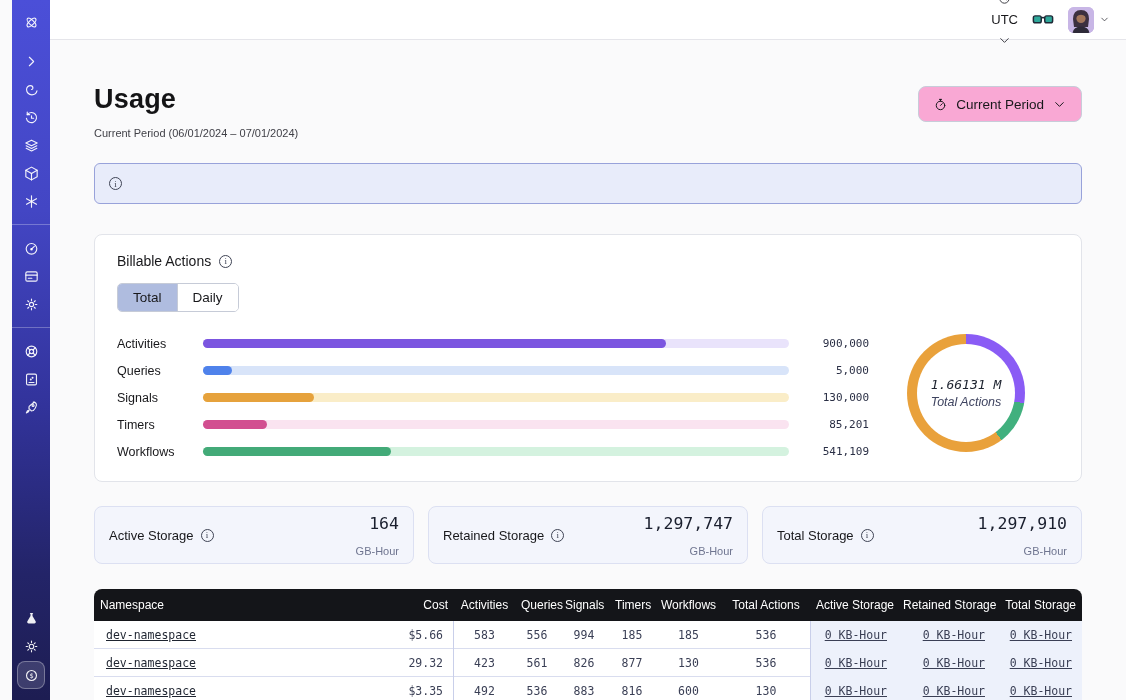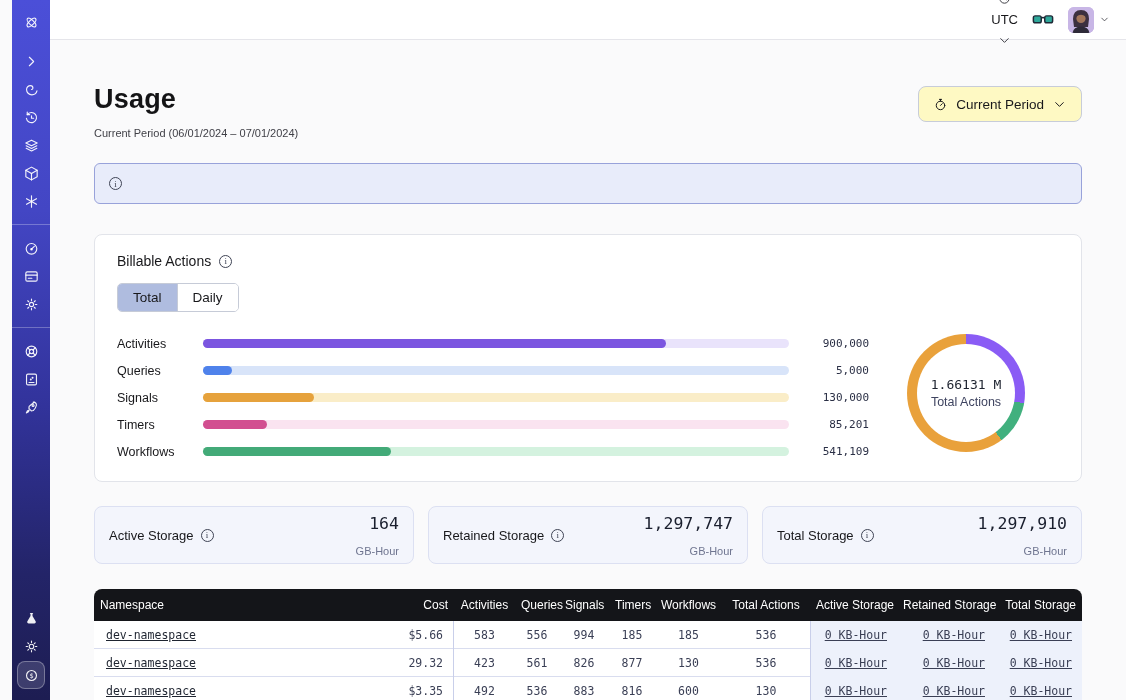--- a/index.html
+++ b/index.html
@@ -25,21 +25,21 @@
   .chev { width:11px; height:11px; stroke:#3f3f46; fill:none; stroke-width:1.8; stroke-linecap:round; stroke-linejoin:round; }
   .glasses { width:22px; height:16px; cursor:pointer; }
   .avatar { width:26px; height:26px; border-radius:6px; overflow:hidden; background:linear-gradient(160deg,#d3c3ec,#b3a0da); cursor:pointer; }
   .usermenu { display:flex; align-items:center; gap:5px; cursor:pointer; }
 
   
   .main { position:absolute; left:50px; top:40px; right:0; bottom:0; padding:0 44px; }
   .header-row { display:flex; justify-content:space-between; align-items:flex-start; margin-top:44px; }
   h1 { font-size:27px; font-weight:600; letter-spacing:.2px; color:#141416; }
   .subtitle { font-size:11px; color:#3f3f46; margin-top:12px; }
-  .period-btn { display:flex; align-items:center; gap:8px; background:#fef9c3; border:1px solid #c7ccd9; border-radius:8px;
+  .period-btn { display:flex; align-items:center; gap:8px; background:#f9a8d4; border:1px solid #c7ccd9; border-radius:8px;
     height:36px; padding:0 14px; font-size:13.5px; color:#18181b; cursor:pointer; margin-top:2px; }
   .period-btn svg { width:15px; height:15px; stroke:#18181b; fill:none; stroke-width:1.6; stroke-linecap:round; }
 
   .banner { margin-top:24px; background:#e8ecfa; border:1px solid #98a2da; border-radius:6px;
     padding:13px 14px; font-size:12.5px; color:#1e2430; display:flex; align-items:center; gap:8px; }
   .info-i { display:inline-flex; width:13px; height:13px; border:1.2px solid #3f4455; border-radius:50%;
     align-items:center; justify-content:center; font-size:9px; font-style:normal; color:#3f4455; flex:0 0 auto;
     font-family:"Liberation Serif", serif; }
 
   .card { margin-top:30px; background:#fff; border:1px solid #e2e4ea; border-radius:8px; padding:18px 22px 16px 22px; }
@@ -50,21 +50,21 @@
   .tab + .tab { border-left:1px solid #c6cbd7; }
 
   .chart-area { display:flex; align-items:flex-start; margin-top:16px; }
   .bars { flex:1 1 auto; padding-top:2px; }
   .bar-row { display:grid; grid-template-columns:86px 1fr 84px; align-items:center; height:27px; }
   .bar-label { font-size:12.5px; color:#18181b; }
   .bar-track { height:9px; border-radius:5px; position:relative; }
   .bar-fill { position:absolute; left:0; top:0; bottom:0; border-radius:5px; }
   .bar-value { font-family:"DejaVu Sans Mono", monospace; font-size:11px; color:#2a2f45; text-align:right; padding-right:4px; }
 
-  .donut-wrap { width:186px; display:flex; justify-content:center; padding-top:6px; }
+  .donut-wrap { width:186px; display:flex; justify-content:center; padding-top:6px;font-style:italic; }
   .donut { width:118px; height:118px; border-radius:50%; display:flex; align-items:center; justify-content:center; }
   .donut-hole { width:98px; height:98px; border-radius:50%; background:#fff; display:flex; flex-direction:column; align-items:center; justify-content:center; gap:3px; }
   .donut-total { font-family:"DejaVu Sans Mono", monospace; font-size:13px; color:#1e2430; }
   .donut-caption { font-size:12.5px; color:#3f4460; }
 
   .storage-row { display:grid; grid-template-columns:1fr 1fr 1fr; gap:14px; margin-top:24px; }
   .storage-card { background:#f3f5fc; border:1px solid #dce0f2; border-radius:8px; height:58px;
     display:flex; align-items:center; justify-content:space-between; padding:0 14px; }
   .storage-label { display:flex; align-items:center; gap:7px; font-size:13px; color:#18181b; }
   .storage-right { text-align:right; }

